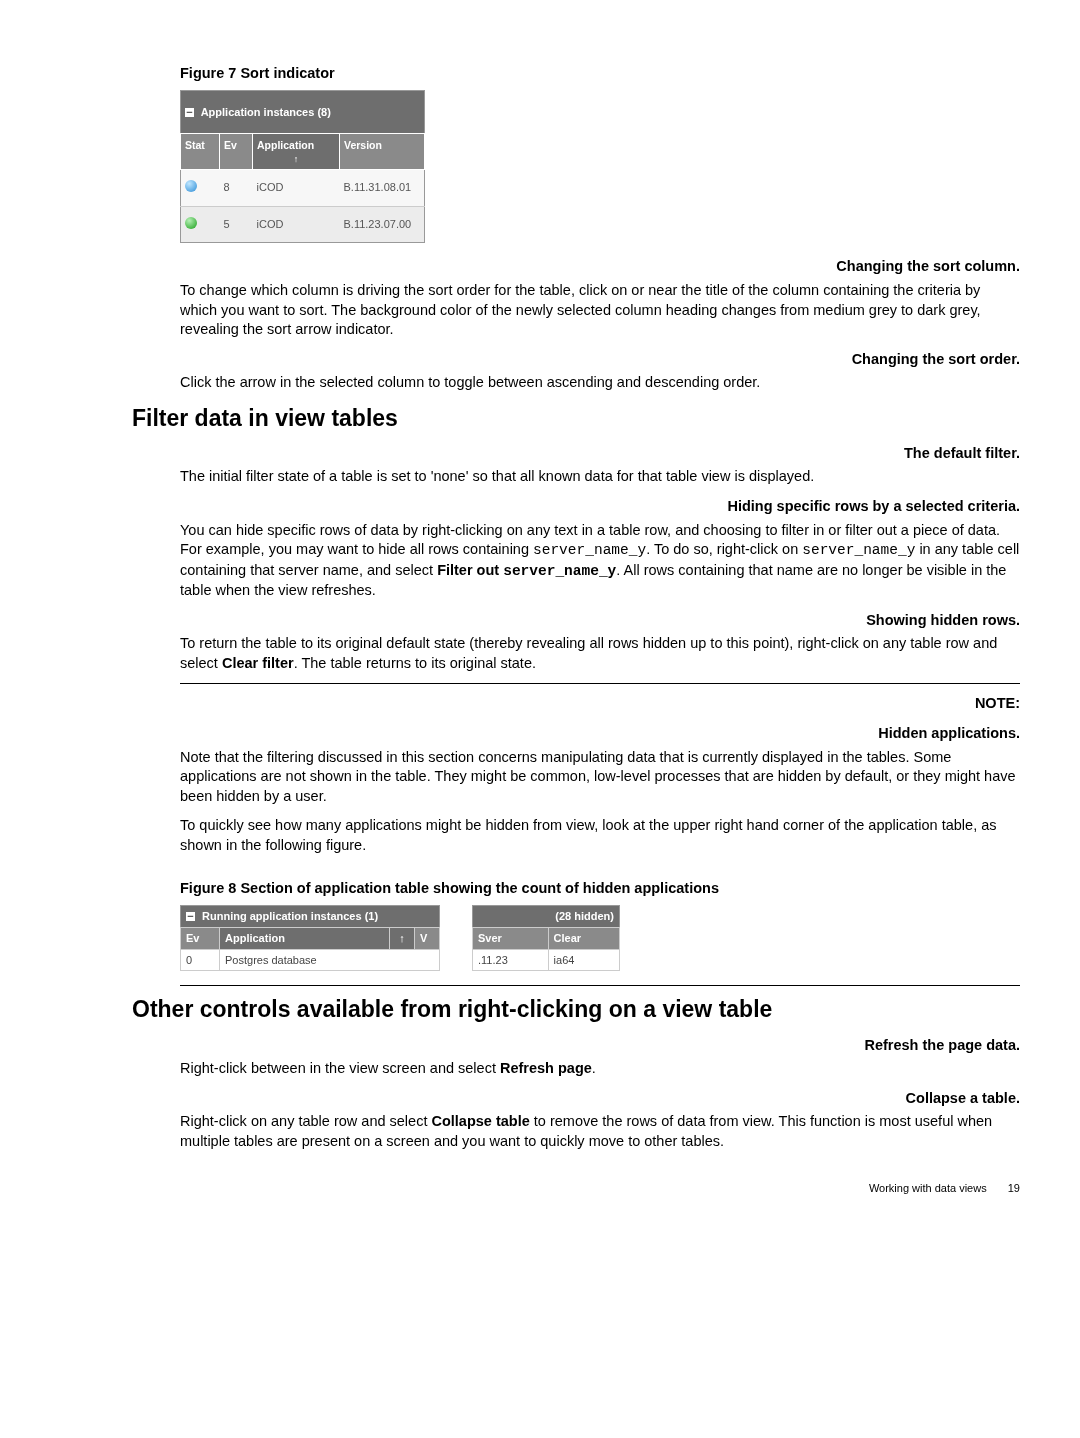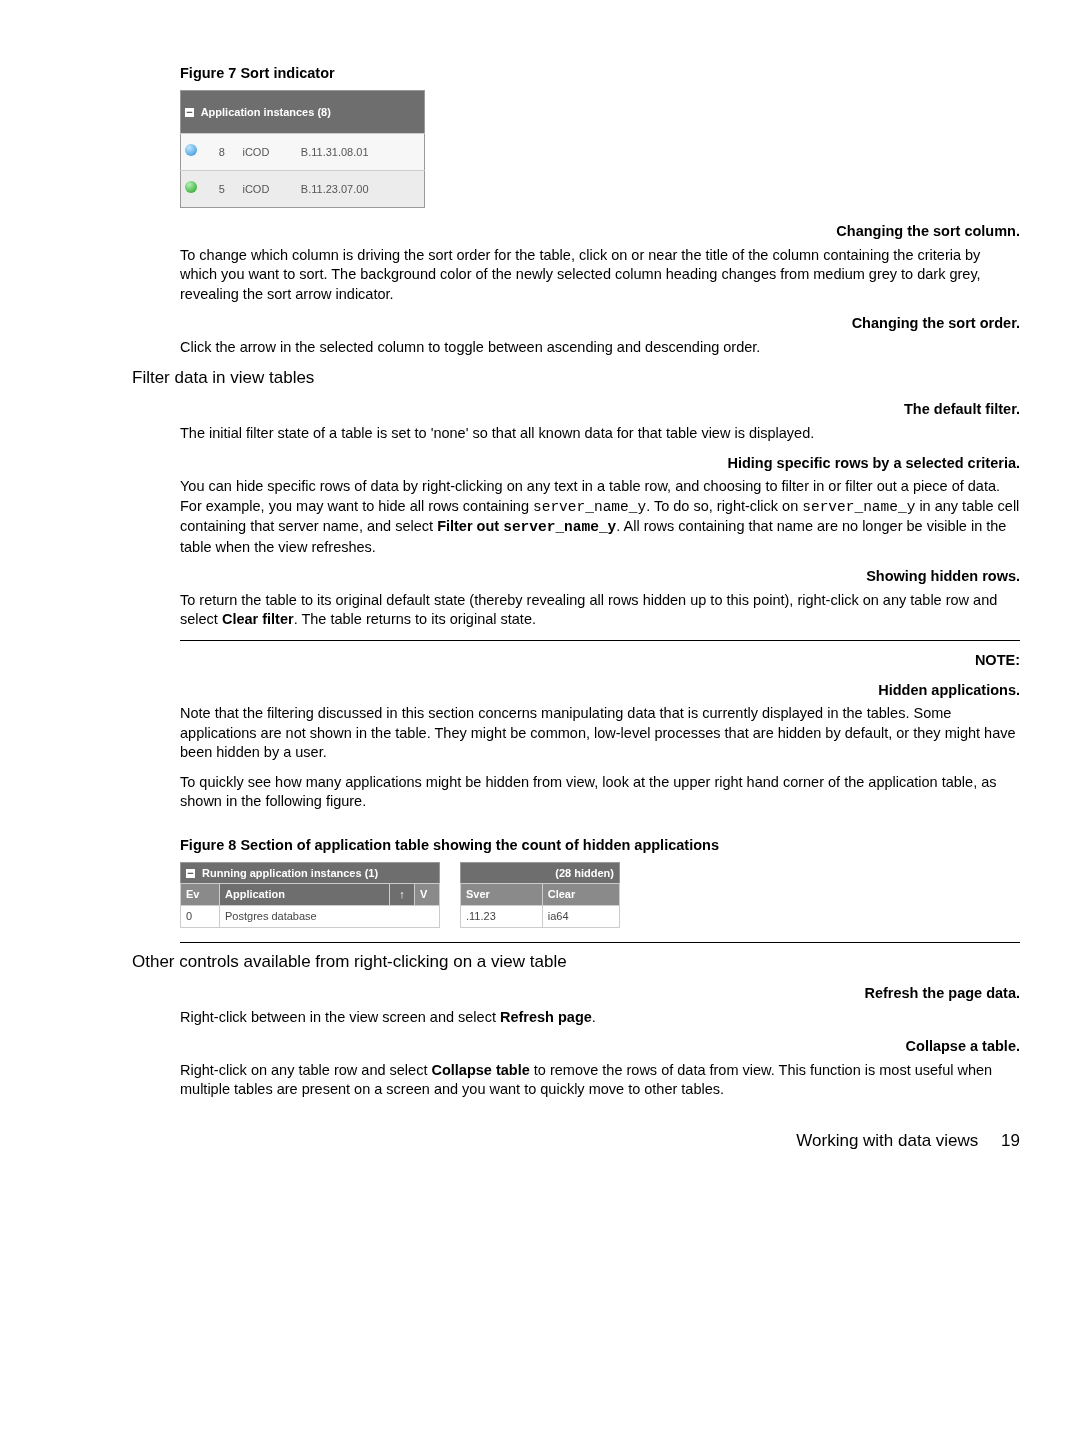--- a/index.html
+++ b/index.html
@@ -7,26 +7,26 @@
     font-size: 14.5px;
     color: #000;
     margin: 0;
     padding: 40px 60px 30px 180px;
     width: 840px;
     line-height: 1.35;
   }
   .fig-caption { font-weight: bold; margin: 24px 0 6px 0; }
   .section-h4 { font-weight: bold; margin: 10px 0 4px 0; text-align: right; }
   .body-p { margin: 4px 0 10px 0; }
-  .h3 { font-weight: normal; font-size: 17px; margin: 6px 0 8px -48px; }
+  .h3 { font-weight: bold; font-size: 23px; margin: 6px 0 8px -48px; }
   .monospace { font-family: "Courier New", monospace; }
   .bold { font-weight: bold; }
   .italic { }
   hr { border: none; border-top: 1px solid #000; margin: 8px 0 8px 0; }
-  .footer { margin-top: 30px; text-align: right; font-size: 17px; }
+  .footer { margin-top: 30px; text-align: right; font-size: 11px; }
   .page-num { margin-left: 18px; }
 
   
   .fig7 {
     border: 1px solid #999;
     border-collapse: collapse;
     font-size: 11px;
     width: 245px;
     margin: 4px 0 14px 0;
     font-family: Arial, sans-serif;
@@ -56,21 +56,21 @@
     display:inline-block; width:12px; height:12px; border-radius:50%;
     background: radial-gradient(circle at 35% 30%, #bfe6ff, #2c8dd6);
   }
   .status-green {
     display:inline-block; width:12px; height:12px; border-radius:50%;
     background: radial-gradient(circle at 35% 30%, #b4f0b4, #1a9e1a);
   }
   .link-teal { color: #006666; }
 
   
-  .fig8-wrap { display: flex; gap: 20px; margin: 4px 0 14px 0; }
+  .fig8-wrap { display: flex; gap: 32px; margin: 4px 0 14px 0; }
   .fig8 {
     border: 1px solid #999; border-collapse: collapse;
     font-size: 11px; font-family: Arial, sans-serif;
   }
   .fig8 .titlebar td {
     background: #6e6e6e; color: #fff; font-weight: bold; padding: 3px 5px;
   }
   .fig8 .hdr td {
     background: #8a8a8a; color: #fff; font-weight: bold; padding: 3px 5px;
     border: 1px solid #ccc;
@@ -84,20 +84,29 @@
 
 <div class="fig-caption">Figure 7 Sort indicator</div>
 <table class="fig7">
   <tbody>
       <tr class="titlebar">
         <td colspan="4">
     <span class="collapse-box">−</span>
     <span>Application instances (8)</span>
   </td>
       </tr>
+  <tr class="hdr">
+    <td style="width:30px">Stat</td>
+    <td style="width:24px">Ev</td>
+    <td class="sorted" style="width:78px">
+      <span>Application</span>
+      <span class="sort-arrow">↑</span>
+    </td>
+    <td>Version</td>
+  </tr>
   <tr class="datarow">
     <td><span class="status-blue"></span></td>
     <td>8</td>
     <td class="link-teal">iCOD</td>
     <td>B.11.31.08.01</td>
   </tr>
   <tr class="datarow alt">
     <td><span class="status-green"></span></td>
     <td>5</td>
     <td class="link-teal">iCOD</td>
@@ -150,21 +159,21 @@
       </td>
       <td class="sorted" style="width:14px;text-align:center">↑</td>
       <td style="width:14px">V</td>
     </tr>
     <tr class="datarow">
       <td>0</td>
       <td colspan="3" class="link-teal">Postgres database</td>
     </tr>
   </tbody>
     </table>
-  <table class="fig8" style="width:160px">
+  <table class="fig8" style="width:148px">
     <tbody>
         <tr class="titlebar">
           <td colspan="2" class="right">(28 hidden)</td>
         </tr>
     <tr class="hdr">
       <td>Sver</td>
       <td>Clear</td>
     </tr>
     <tr class="datarow">
       <td>.11.23</td>

